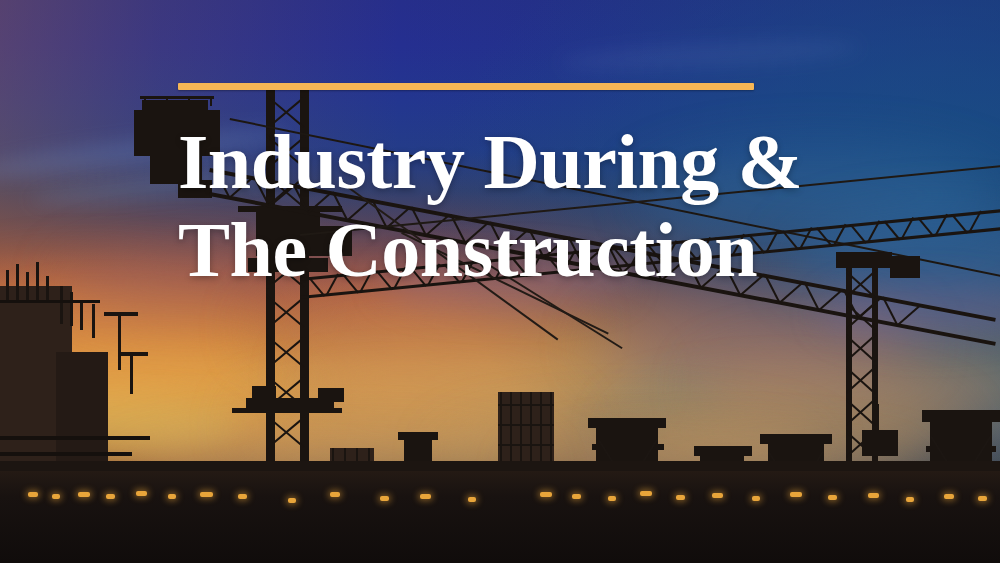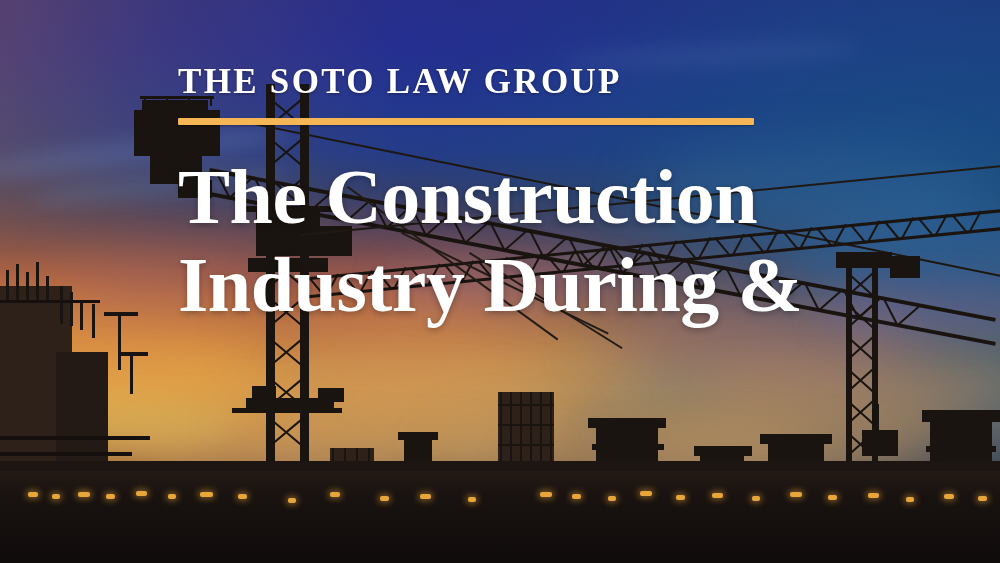--- a/index.html
+++ b/index.html
@@ -499,23 +499,22 @@
       <div class="light" style="left:828px; top:495px; width:9px;  height:5px;"></div>
       <div class="light" style="left:868px; top:493px; width:11px; height:5px;"></div>
       <div class="light" style="left:906px; top:497px; width:8px;  height:5px;"></div>
       <div class="light" style="left:944px; top:494px; width:10px; height:5px;"></div>
       <div class="light" style="left:978px; top:496px; width:9px;  height:5px;"></div>
     </div>
   </div>
 
   <div id="text-block">
 
-    <div id="eyebrow">THE SOTO LAW GROUP</div>
 
     <div id="rule"></div>
 
     <div id="headline">
+      <span class="hl-line">Industry During &amp;</span>
       <span class="hl-line">The Construction</span>
-      <span class="hl-line">Industry During &amp;</span>
     </div>
   </div>
 
 </div>
 
 </body></html>

